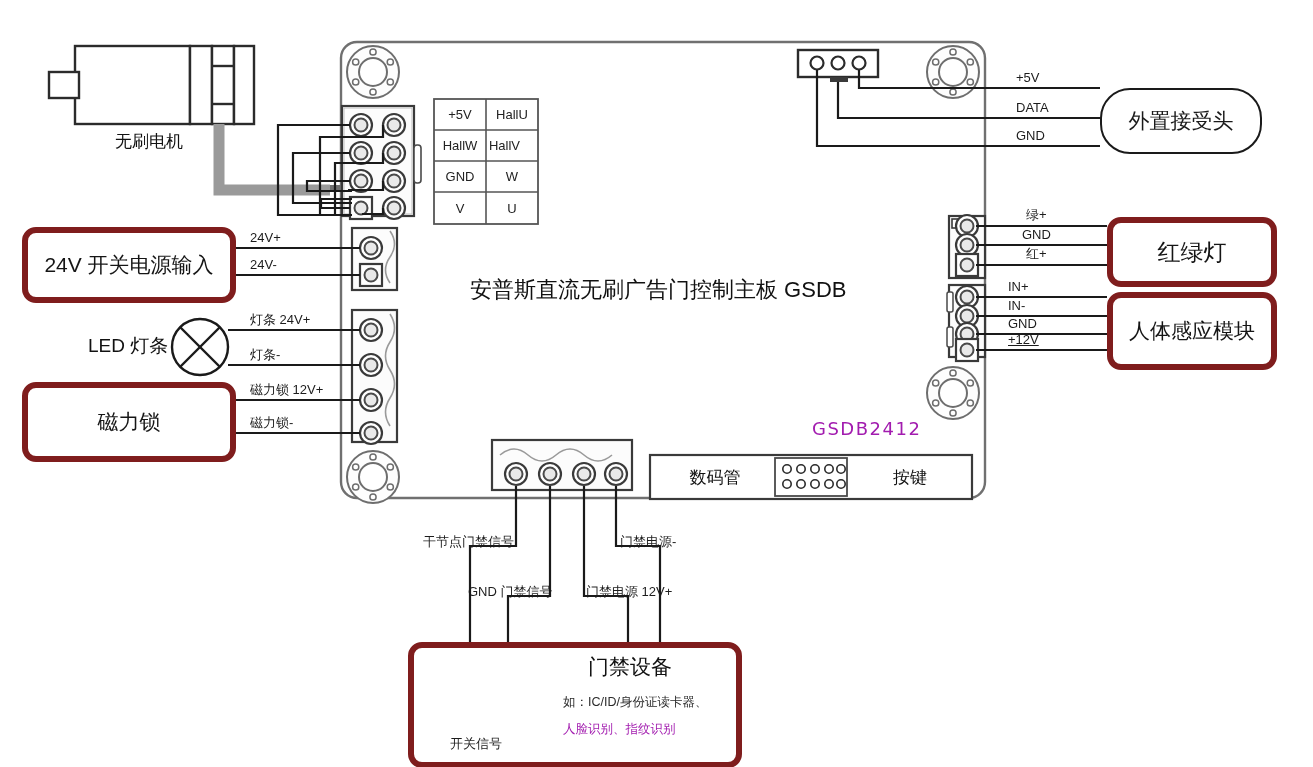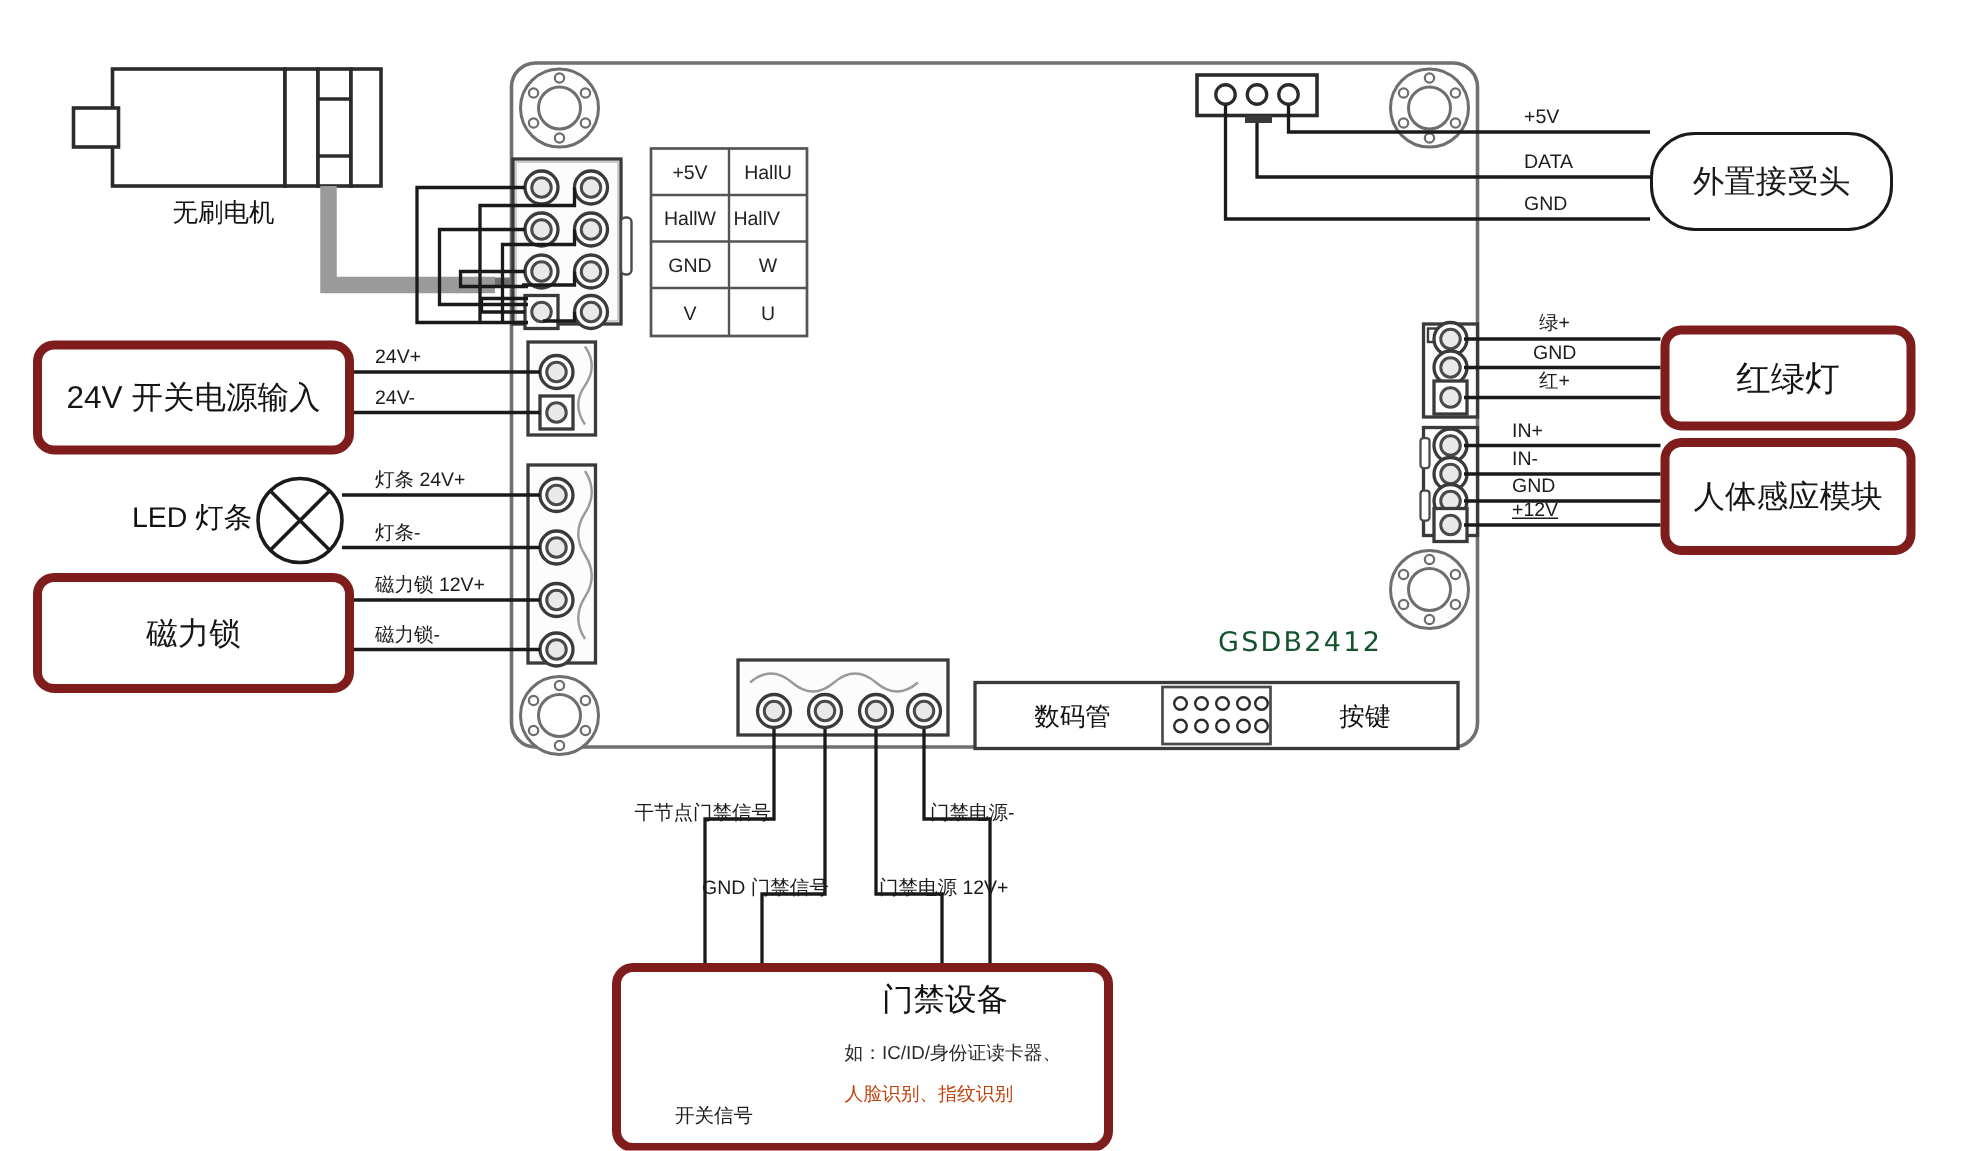--- a/index.html
+++ b/index.html
@@ -8,21 +8,21 @@
   .stage{position:absolute;left:0;top:0;width:1313px;height:767px;}
   svg.layer{position:absolute;left:0;top:0;width:1313px;height:767px;}
   .lbl{position:absolute;white-space:nowrap;line-height:1;}
   .wirelbl{font-size:13px;color:#1c1c1c;}
   .boxtxt{position:absolute;display:flex;align-items:center;justify-content:center;
           text-align:center;white-space:nowrap;}
   .greenbox{position:absolute;border:6px solid #7f1d1d;border-radius:14px;background:#fff;
             display:flex;flex-direction:column;align-items:center;justify-content:center;}
   .greenbox .t1{font-size:21px;color:#151515;}
   .boardtitle{position:absolute;font-size:22px;color:#111;white-space:nowrap;}
-  .model{position:absolute;font-size:18px;color:#14532d;letter-spacing:1.5px;
+  .model{position:absolute;font-size:18px;color:#a21caf;letter-spacing:1.5px;
          font-family:"DejaVu Sans",sans-serif;}
   .celltxt{position:absolute;font-size:13px;color:#222;display:flex;
            align-items:center;justify-content:center;}
   .modlbl{position:absolute;font-size:17px;color:#111;display:flex;
           align-items:center;justify-content:center;}
   .switchlbl{position:absolute;font-size:13px;color:#1c1c1c;white-space:nowrap;}
   .motorlbl{position:absolute;font-size:17px;color:#111;white-space:nowrap;}
 </style>
 </head>
 <body>
@@ -215,20 +215,21 @@
     <g>
       <rect x="420" y="660" width="128" height="88" rx="12" fill="none" stroke="#7e96ad" stroke-width="2" stroke-dasharray="10 4 2 4"></rect>
       <path d="M 513 676 L 513 690 L 440 690 L 440 728 L 478 728" fill="none" stroke="#1a1a1a" stroke-width="3"></path>
       <path d="M 545 676 L 545 718 L 528 718" fill="none" stroke="#1a1a1a" stroke-width="3"></path>
       <line x1="451" y1="703" x2="530" y2="719" stroke="#1a1a1a" stroke-width="3"></line>
     </g>
   </svg>
 
   <div class="motorlbl" style="left:115px;top:130px;">无刷电机</div>
 
+  <div class="boardtitle" style="left:470px;top:275px;">安普斯直流无刷广告门控制主板 GSDB</div>
   <div class="model" style="left:812px;top:418px;">GSDB2412</div>
   <div class="modlbl" style="left:660px;top:459px;width:110px;height:36px;">数码管</div>
   <div class="modlbl" style="left:855px;top:459px;width:110px;height:36px;">按键</div>
 
   <div class="celltxt" style="left:434px;top:99px;width:52px;height:31px;">+5V</div>
   <div class="celltxt" style="left:486px;top:99px;width:52px;height:31px;">HallU</div>
   <div class="celltxt" style="left:434px;top:130px;width:52px;height:31px;">HallW</div>
   <div class="celltxt" style="left:486px;top:130px;width:37px;height:31px;">HallV</div>
   <div class="celltxt" style="left:434px;top:161px;width:52px;height:31px;">GND</div>
   <div class="celltxt" style="left:486px;top:161px;width:52px;height:31px;">W</div>
@@ -275,16 +276,16 @@
 
   <div class="lbl wirelbl" style="left:423px;top:535px;">干节点门禁信号</div>
   <div class="lbl wirelbl" style="left:468px;top:585px;">GND 门禁信号</div>
   <div class="lbl wirelbl" style="left:586px;top:585px;">门禁电源 12V+</div>
   <div class="lbl wirelbl" style="left:620px;top:535px;">门禁电源-</div>
 
   <div class="greenbox" style="left:408px;top:642px;width:322px;height:114px;align-items:flex-start;justify-content:flex-start;">
   </div>
   <div class="lbl" style="left:588px;top:656px;font-size:21px;color:#111;">门禁设备</div>
   <div class="lbl" style="left:563px;top:696px;font-size:12.5px;color:#2a2a2a;">如：IC/ID/身份证读卡器、</div>
-  <div class="lbl" style="left:563px;top:723px;font-size:12.5px;color:#c2410c;">人脸识别、指纹识别</div>
+  <div class="lbl" style="left:563px;top:723px;font-size:12.5px;color:#a21caf;">人脸识别、指纹识别</div>
   <div class="switchlbl" style="left:450px;top:735px;">开关信号</div>
 
 </div>
 
 </body></html>

